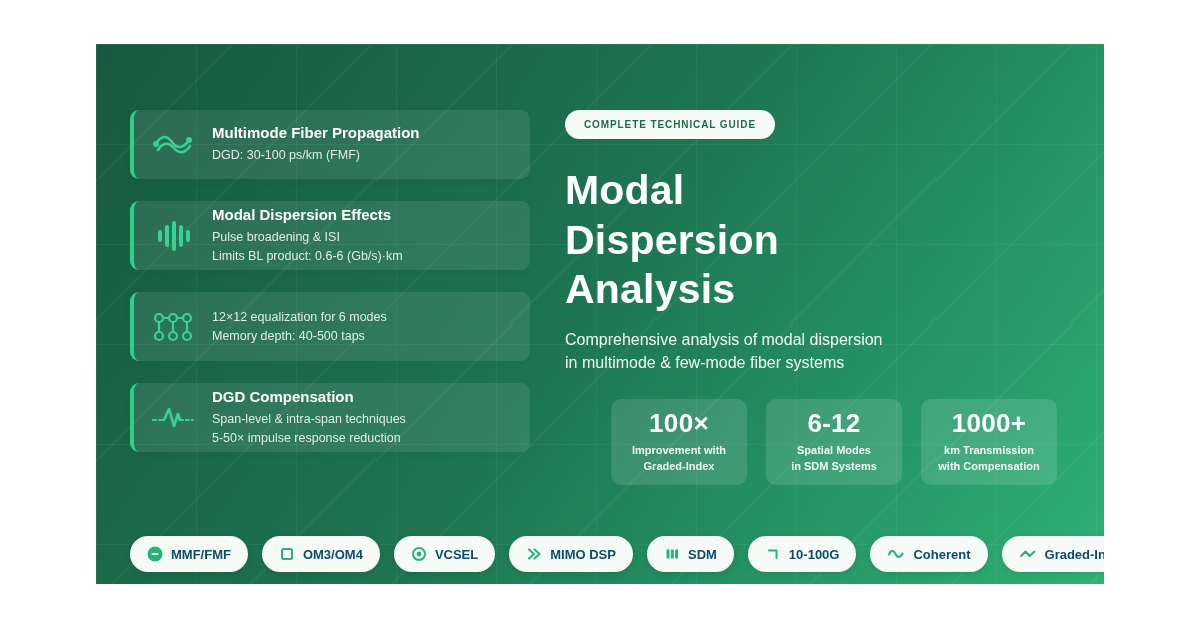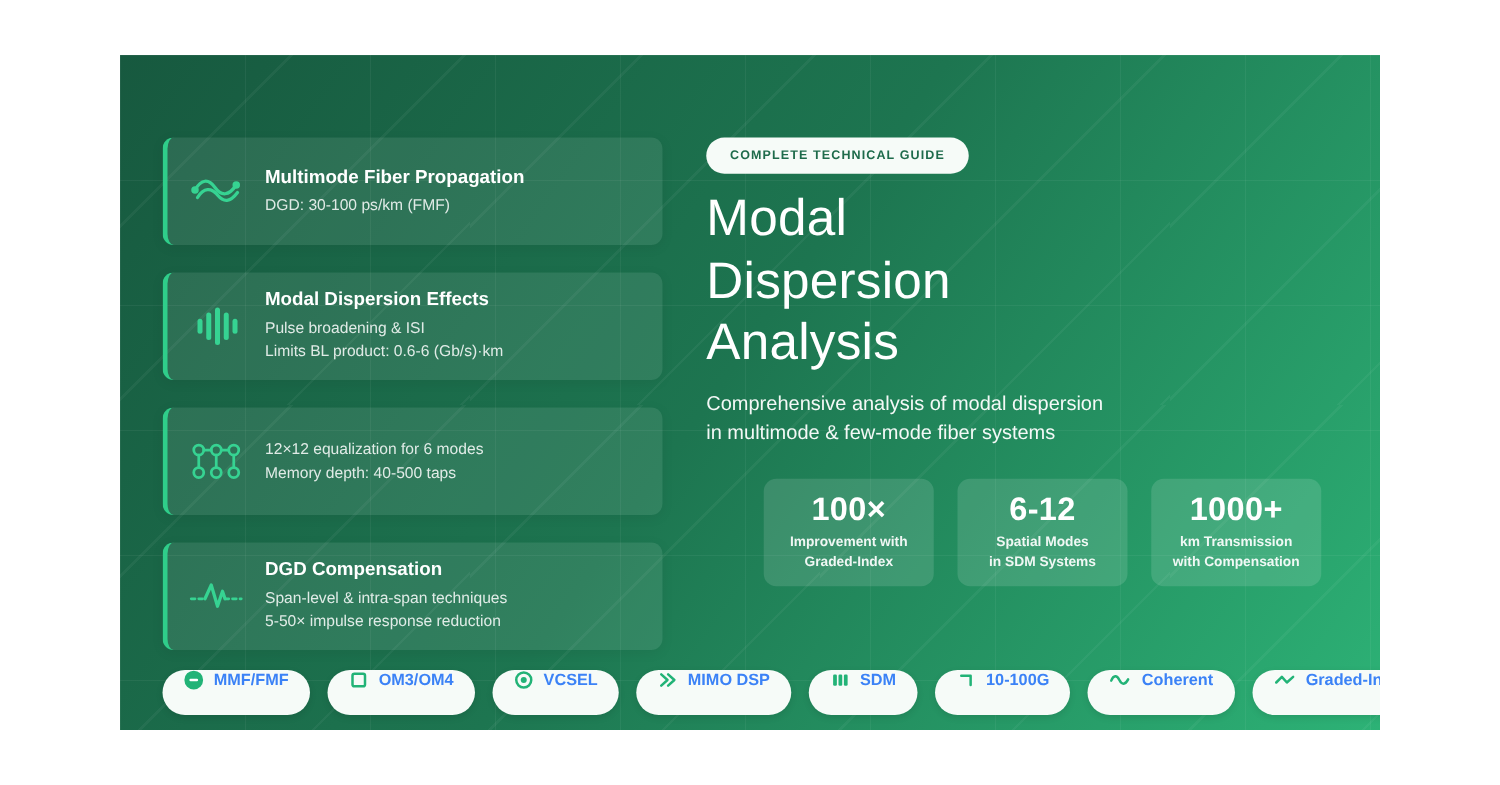--- a/index.html
+++ b/index.html
@@ -22,55 +22,55 @@
   }
 
   .brand-header {
     position:absolute; left:38px; top:28px;
     color:#ffffff; font-size:13px; font-weight:bold; letter-spacing:0.2px;
   }
 
   
   .cards { position:absolute; left:34px; top:66px; width:400px; display:flex; flex-direction:column; gap:22px; }
   .feature-card {
-    position:relative; height:86px; border-radius:9px;
+    position:relative; height:69px; border-radius:9px;
     background:rgba(255,255,255,0.09);
     border-left:4px solid #2fce8a;
     display:flex; align-items:center; gap:16px; padding:12px 16px 12px 16px;
     box-shadow:0 2px 10px rgba(0,0,0,0.06);
   }
   .feature-icon { flex:0 0 46px; display:flex; align-items:center; justify-content:center; }
   .feature-text { flex:1; }
   .feature-title { color:#ffffff; font-size:15px; font-weight:bold; margin-bottom:5px; }
   .feature-line { color:rgba(255,255,255,0.85); font-size:12.5px; line-height:1.5; }
 
   
   .right-col { position:absolute; left:469px; top:66px; width:492px; }
   .badge {
     display:inline-block; background:#f6fbf8; color:#1e6b4b;
     font-size:10px; font-weight:bold; letter-spacing:0.9px;
     padding:9px 19px; border-radius:999px;
   }
-  .big-title { margin-top:11px; color:#ffffff; font-size:41px; font-weight:400; line-height:1.21; letter-spacing:0.2px; }
+  .big-title { margin-top:27px; color:#ffffff; font-size:41px; font-weight:700; line-height:1.21; letter-spacing:0.2px; }
   .subtitle { margin-top:13px; color:rgba(255,255,255,0.95); font-size:16px; line-height:1.45; }
 
   .stats { margin-top:25px; display:flex; gap:19px;margin-left:46px; }
   .stat-card {
     width:147px; background:rgba(255,255,255,0.13); border-radius:10px;
     text-align:center; padding:9px 6px 11px;
   }
   .stat-value { color:#ffffff; font-size:26px; font-weight:800; letter-spacing:0.3px; }
   .stat-label { margin-top:4px; color:rgba(255,255,255,0.92); font-size:11px; font-weight:bold; line-height:1.4; }
 
   
   .tags { position:absolute; left:34px; right:26px; bottom:12px; display:flex; align-items:center; gap:14px; }
   .tag-pill {
     background:#f6fbf8; border-radius:999px; height:36px;
-    display:flex; align-items:flex-start; gap:8px; padding:0 17px;
-    color:#3b82f6; font-size:13px; font-weight:bold; white-space:nowrap;
+    display:flex; align-items:center; gap:8px; padding:0 17px;
+    color:#0c4a6e; font-size:13px; font-weight:bold; white-space:nowrap;
     box-shadow:0 2px 6px rgba(0,0,0,0.10);
   }
 
   svg { display:block; }
   .stroke { stroke:#36d392; fill:none; stroke-width:2.6; stroke-linecap:round; stroke-linejoin:round; }
   .fill   { fill:#36d392; }
   .tag-stroke { stroke:#22b377; fill:none; stroke-width:2; stroke-linecap:round; stroke-linejoin:round; }
   .tag-fill { fill:#22b377; }
 </style>
 </head>

